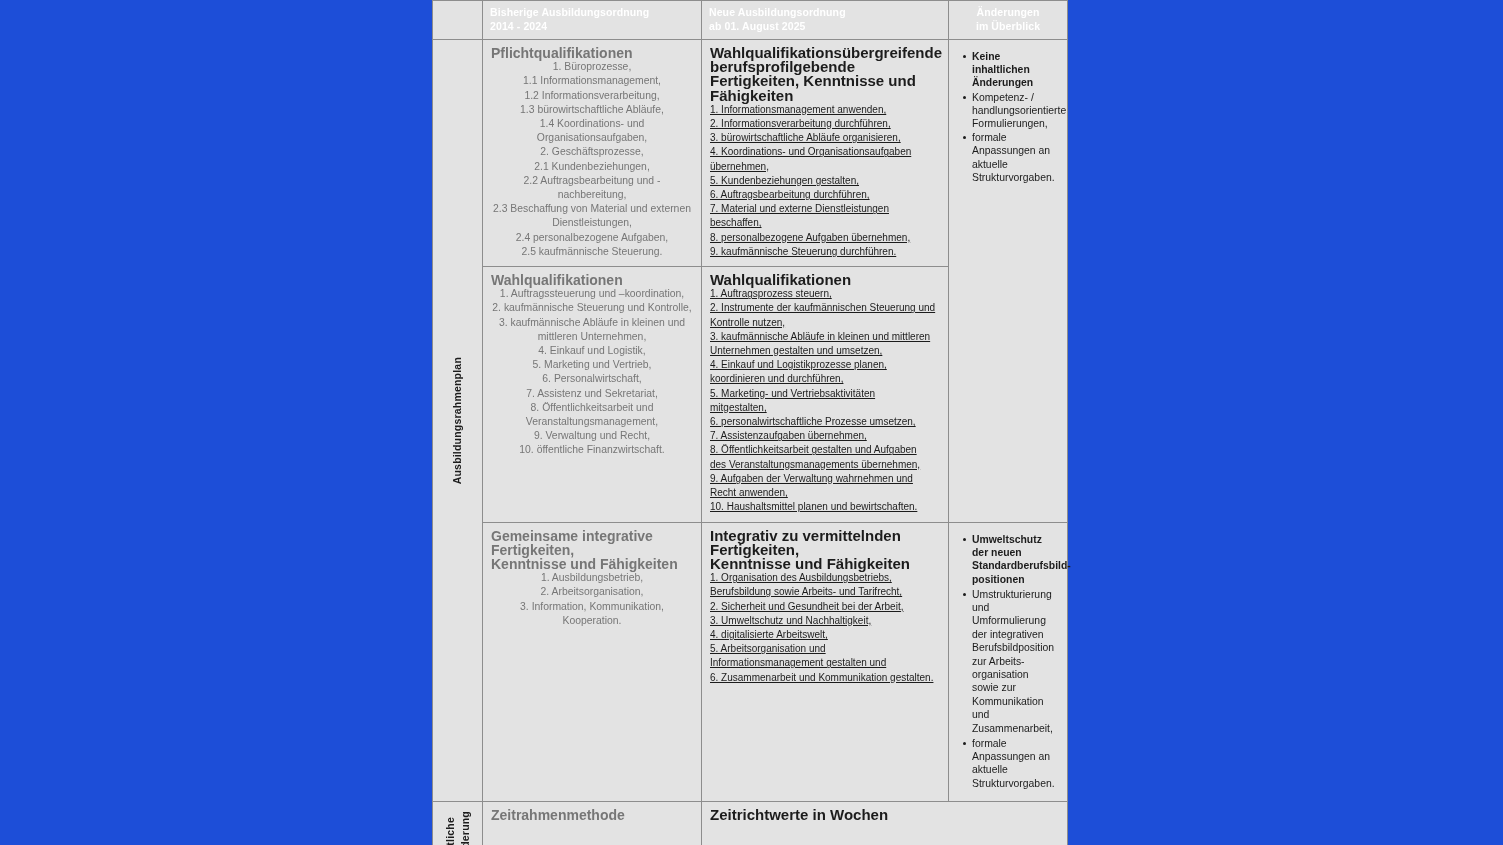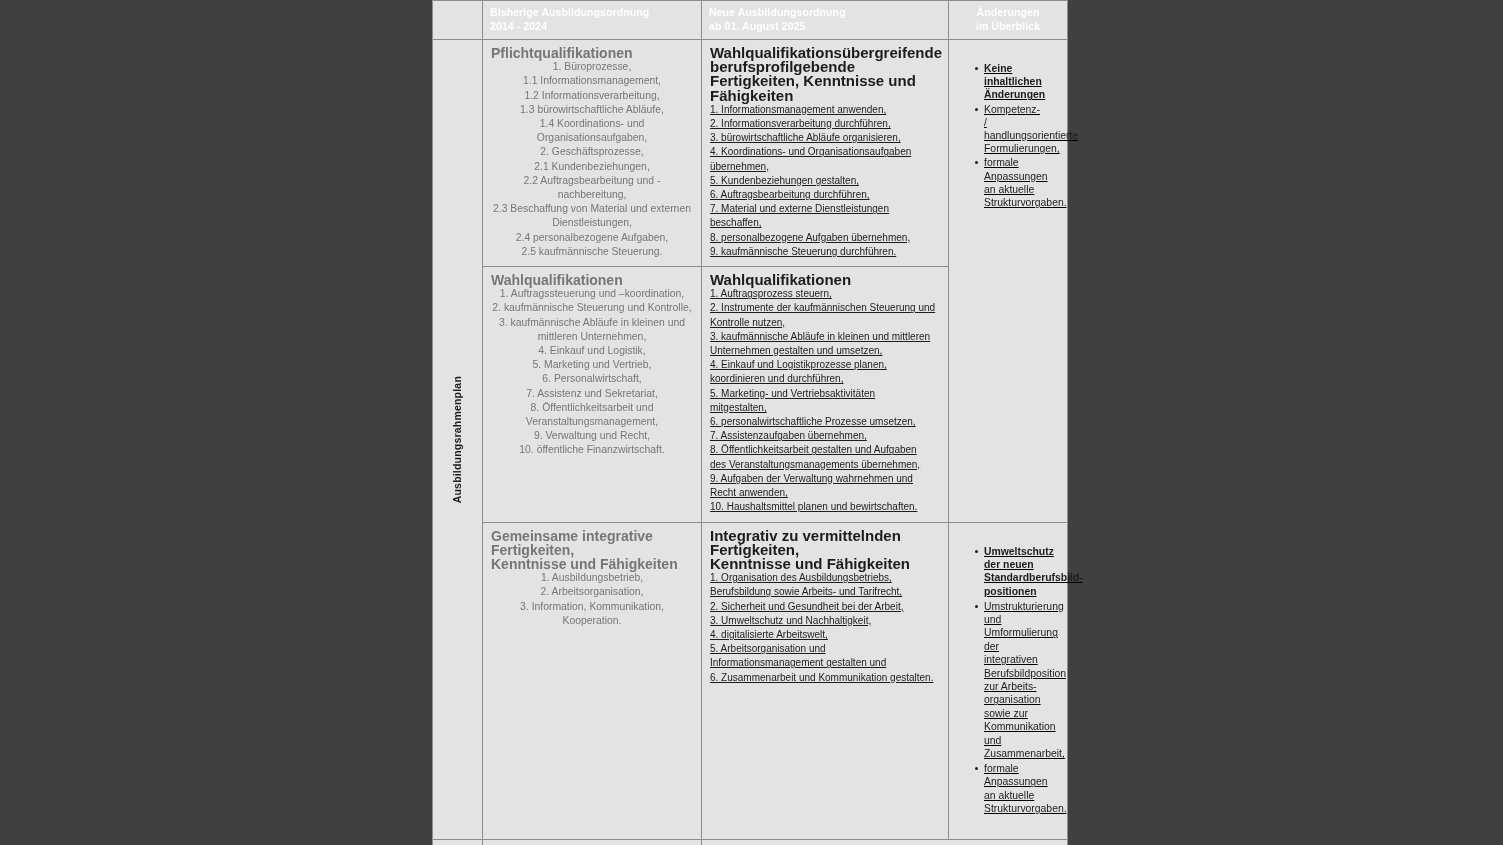--- a/index.html
+++ b/index.html
@@ -1,21 +1,21 @@
 <!DOCTYPE html>
 <html><head>
 <meta charset="utf-8">
 <style>
   html,body{margin:0;padding:0;background:#ffffff;}
   body{
     width:1503px;height:845px;overflow:hidden;
     font-family:"Liberation Sans","DejaVu Sans",sans-serif;
     -webkit-font-smoothing:antialiased;
   }
-  #sheet{position:relative;width:1503px;height:845px;background:#404040;}
+  #sheet{position:relative;width:1503px;height:845px;background:#1d4ed8;}
 
   
   .tbl{
     position:absolute;left:432px;top:0px;width:636px;
     border-collapse:collapse;table-layout:fixed;
   }
   .tbl td{
     vertical-align:top;
     border:1px solid #8d8d8d;
     padding:0;
@@ -70,21 +70,21 @@
   }
   .c-title-new{
     font-size:15px;font-weight:bold;color:#1c1c1c;line-height:14.2px;
   }
   .c-body-new{
     font-size:10px;color:#1c1c1c;line-height:14.2px;text-decoration:underline;
   }
   .ln{display:block;}
 
   
-  ul.bul{margin:16px;padding:0;list-style:none;text-decoration:underline;}
+  ul.bul{margin:4px;padding:0;list-style:none;}
   ul.bul li{
     position:relative;padding-left:11px;
     font-size:10.4px;color:#1c1c1c;line-height:13.2px;
     margin-bottom:1px;
   }
   ul.bul li:before{
     content:"";position:absolute;left:2px;top:5px;
     width:3px;height:3px;border-radius:50%;background:#1c1c1c;
   }
   ul.bul li.b{font-weight:bold;}

